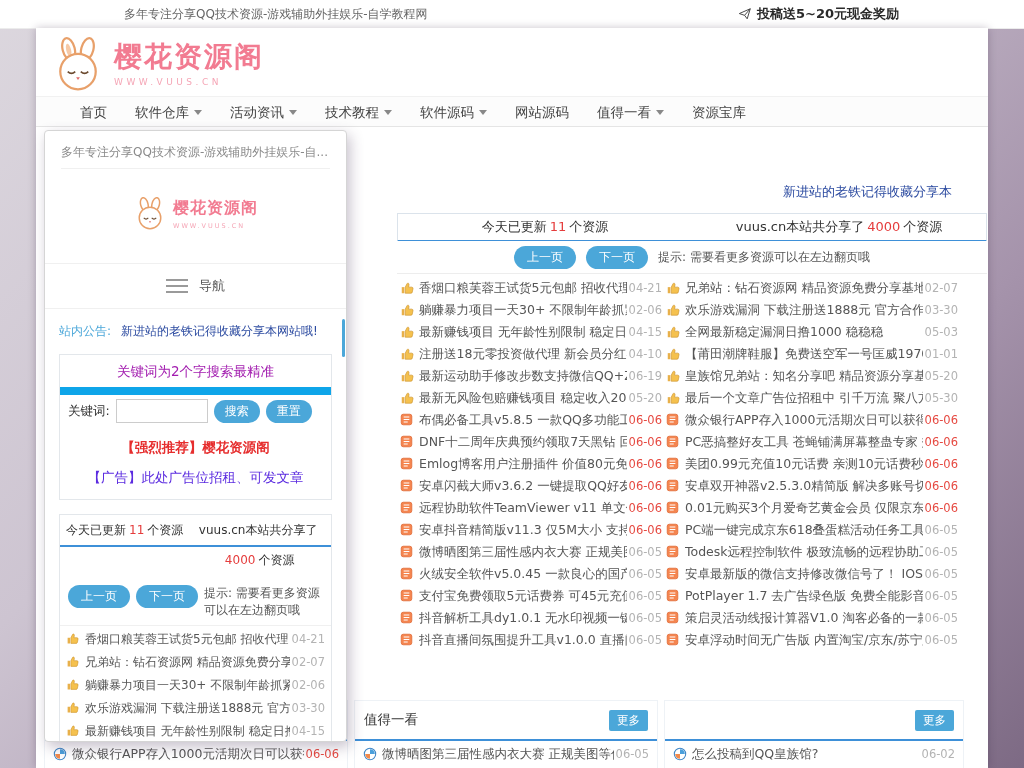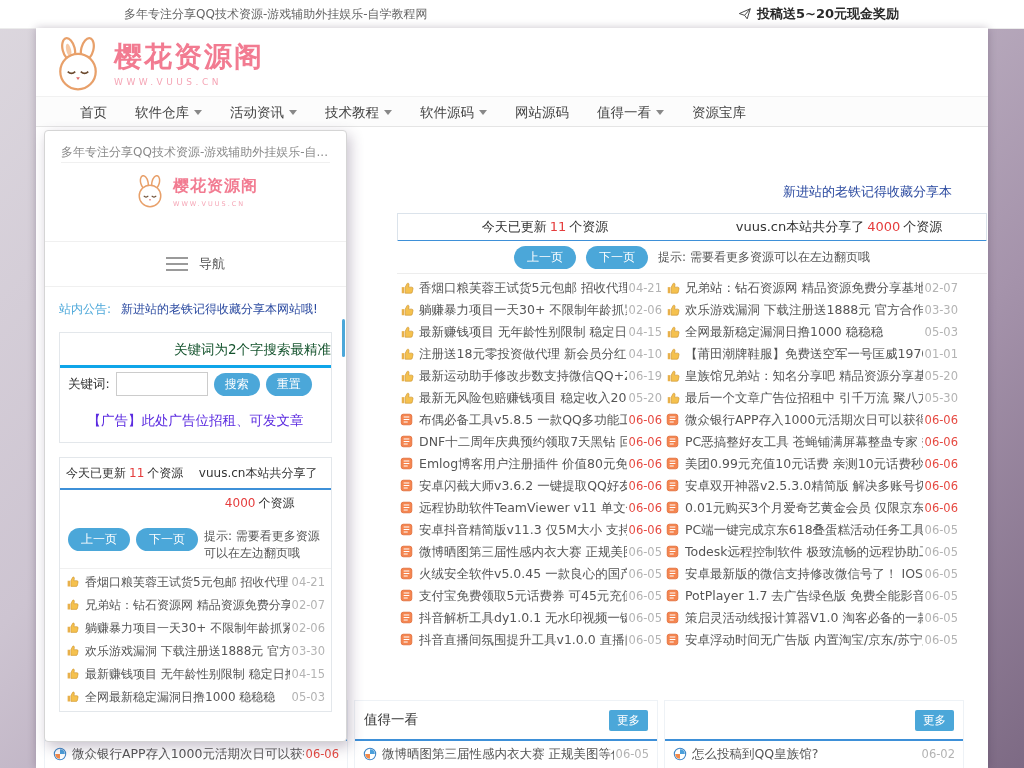--- a/index.html
+++ b/index.html
@@ -46,32 +46,32 @@
   .bpanel{top:700px;height:68px;background:#fff;border:1px solid #eef2f6;border-bottom:none;box-sizing:border-box}
   #bp1{left:44px;width:304px}
   #bp2{left:354px;width:304px}
   #bp3{left:664px;width:300px}
   .bhead{height:38px;display:flex;align-items:center;justify-content:space-between;padding:0 9px;border-bottom:2px solid #3e90d8}
   .btitle{font-size:13.5px;color:#333}
   .more{background:#4ba7d9;color:#fff;font-size:11.5px;padding:3px 8px;border-radius:2px;border:none;cursor:pointer}
   .bpanel .mrow{height:26px;padding:0 8px}
   
   #overlay{left:44px;top:130px;width:301px;height:610px;background:#fff;border:1px solid #d5d5d5;border-radius:4px;box-shadow:3px 5px 14px rgba(70,50,85,.3);overflow:hidden;z-index:10}
-  .ov-tagline{margin:13px 16px 0;padding-bottom:1px;font-size:12px;color:#8a8a8a;white-space:nowrap;overflow:hidden;border-bottom:1px solid #f0f0f0}
+  .ov-tagline{margin:13px 16px 16px;padding-bottom:7px;font-size:12px;color:#8a8a8a;white-space:nowrap;overflow:hidden;border-bottom:1px solid #f0f0f0}
   .ov-logo{display:flex;justify-content:center;align-items:center;gap:6px;padding:12px 0 32px;border-bottom:1px solid #f0f0f0}
   .ov-logo-title{font-size:16px;font-weight:bold;color:#f27b91;letter-spacing:1px}
   .ov-logo-url{font-size:6.5px;color:#f5a6b6;letter-spacing:2px;margin-top:3px}
   .ov-nav{display:flex;justify-content:center;align-items:center;gap:11px;padding:13px 0;border-bottom:1px solid #f0f0f0;font-size:13px;color:#555;cursor:pointer}
   .burger{display:inline-flex;flex-direction:column;gap:4px}
   .burger i{display:block;width:22px;height:2px;background:#9a9a9a}
   .ov-notice{padding:14px 14px 6px;font-size:12px;white-space:nowrap;overflow:hidden}
   .ov-notice .lbl{color:#4ba7d9;margin-right:10px}
   .ov-notice .txt{color:#2b4aa0}
   .ov-card{margin:8px 14px 0;border:1px solid #e3e7eb}
-  .ov-search-head{height:32px;line-height:32px;text-align:right;font-size:13.5px;color:#14532d;border-bottom:3px solid #0ea5e9}
+  .ov-search-head{height:32px;line-height:32px;text-align:center;font-size:13.5px;color:#a21caf;border-bottom:8px solid #0ea5e9}
   .ov-form{display:flex;align-items:center;padding:4px 8px 6px;gap:6px;font-size:12.5px;color:#333}
   .ov-form input{width:86px;height:20px;border:1px solid #ccc;outline:none;flex:none}
   .ov-form .pill{padding:3px 11px}
   .promo-red{text-align:center;color:#e62e2e;font-weight:bold;font-size:13.5px;padding:10px 0 2px;cursor:pointer}
   .promo-purple{text-align:center;color:#5b2be0;font-weight:normal;font-size:13.5px;padding:10px 0 12px;cursor:pointer}
   .ov-stats{margin-top:14px}
   .ov-stats-head{position:relative;display:flex;font-size:12px;color:#333;padding:0 6px;min-height:30px}
   .ov-stats-head .c1{line-height:30px;white-space:nowrap;flex:none;padding-right:8px}
   .ov-stats-head .c2{line-height:30px;text-align:center;flex:1;overflow:visible}
   .ov-stats-head::after{content:"";position:absolute;left:0;right:0;top:30px;height:2px;background:#3e90d8}
@@ -666,20 +666,21 @@
     <span class="lbl">站内公告:</span><span class="txt">新进站的老铁记得收藏分享本网站哦!</span>
   </div>
   <div class="ov-card">
     <div class="ov-search-head">关键词为2个字搜索最精准</div>
     <div class="ov-form">
       <span>关键词:</span>
       <input type="text" placeholder="" style="">
       <button class="pill">搜索</button>
       <button class="pill">重置</button>
     </div>
+    <div class="promo-red">【强烈推荐】樱花资源阁</div>
     <div class="promo-purple">【广告】此处广告位招租、可发文章</div>
   </div>
   <div class="ov-card ov-stats">
     <div class="ov-stats-head">
       <span class="c1"><span>今天已更新</span><span class="num-red">11</span><span>个资源</span></span>
       <span class="c2"><span>vuus.cn本站共分享了</span><span class="num-red">4000</span><span>个资源</span></span>
     </div>
     <div class="ov-pagination">
       <button class="pill">上一页</button>
       <button class="pill">下一页</button>

